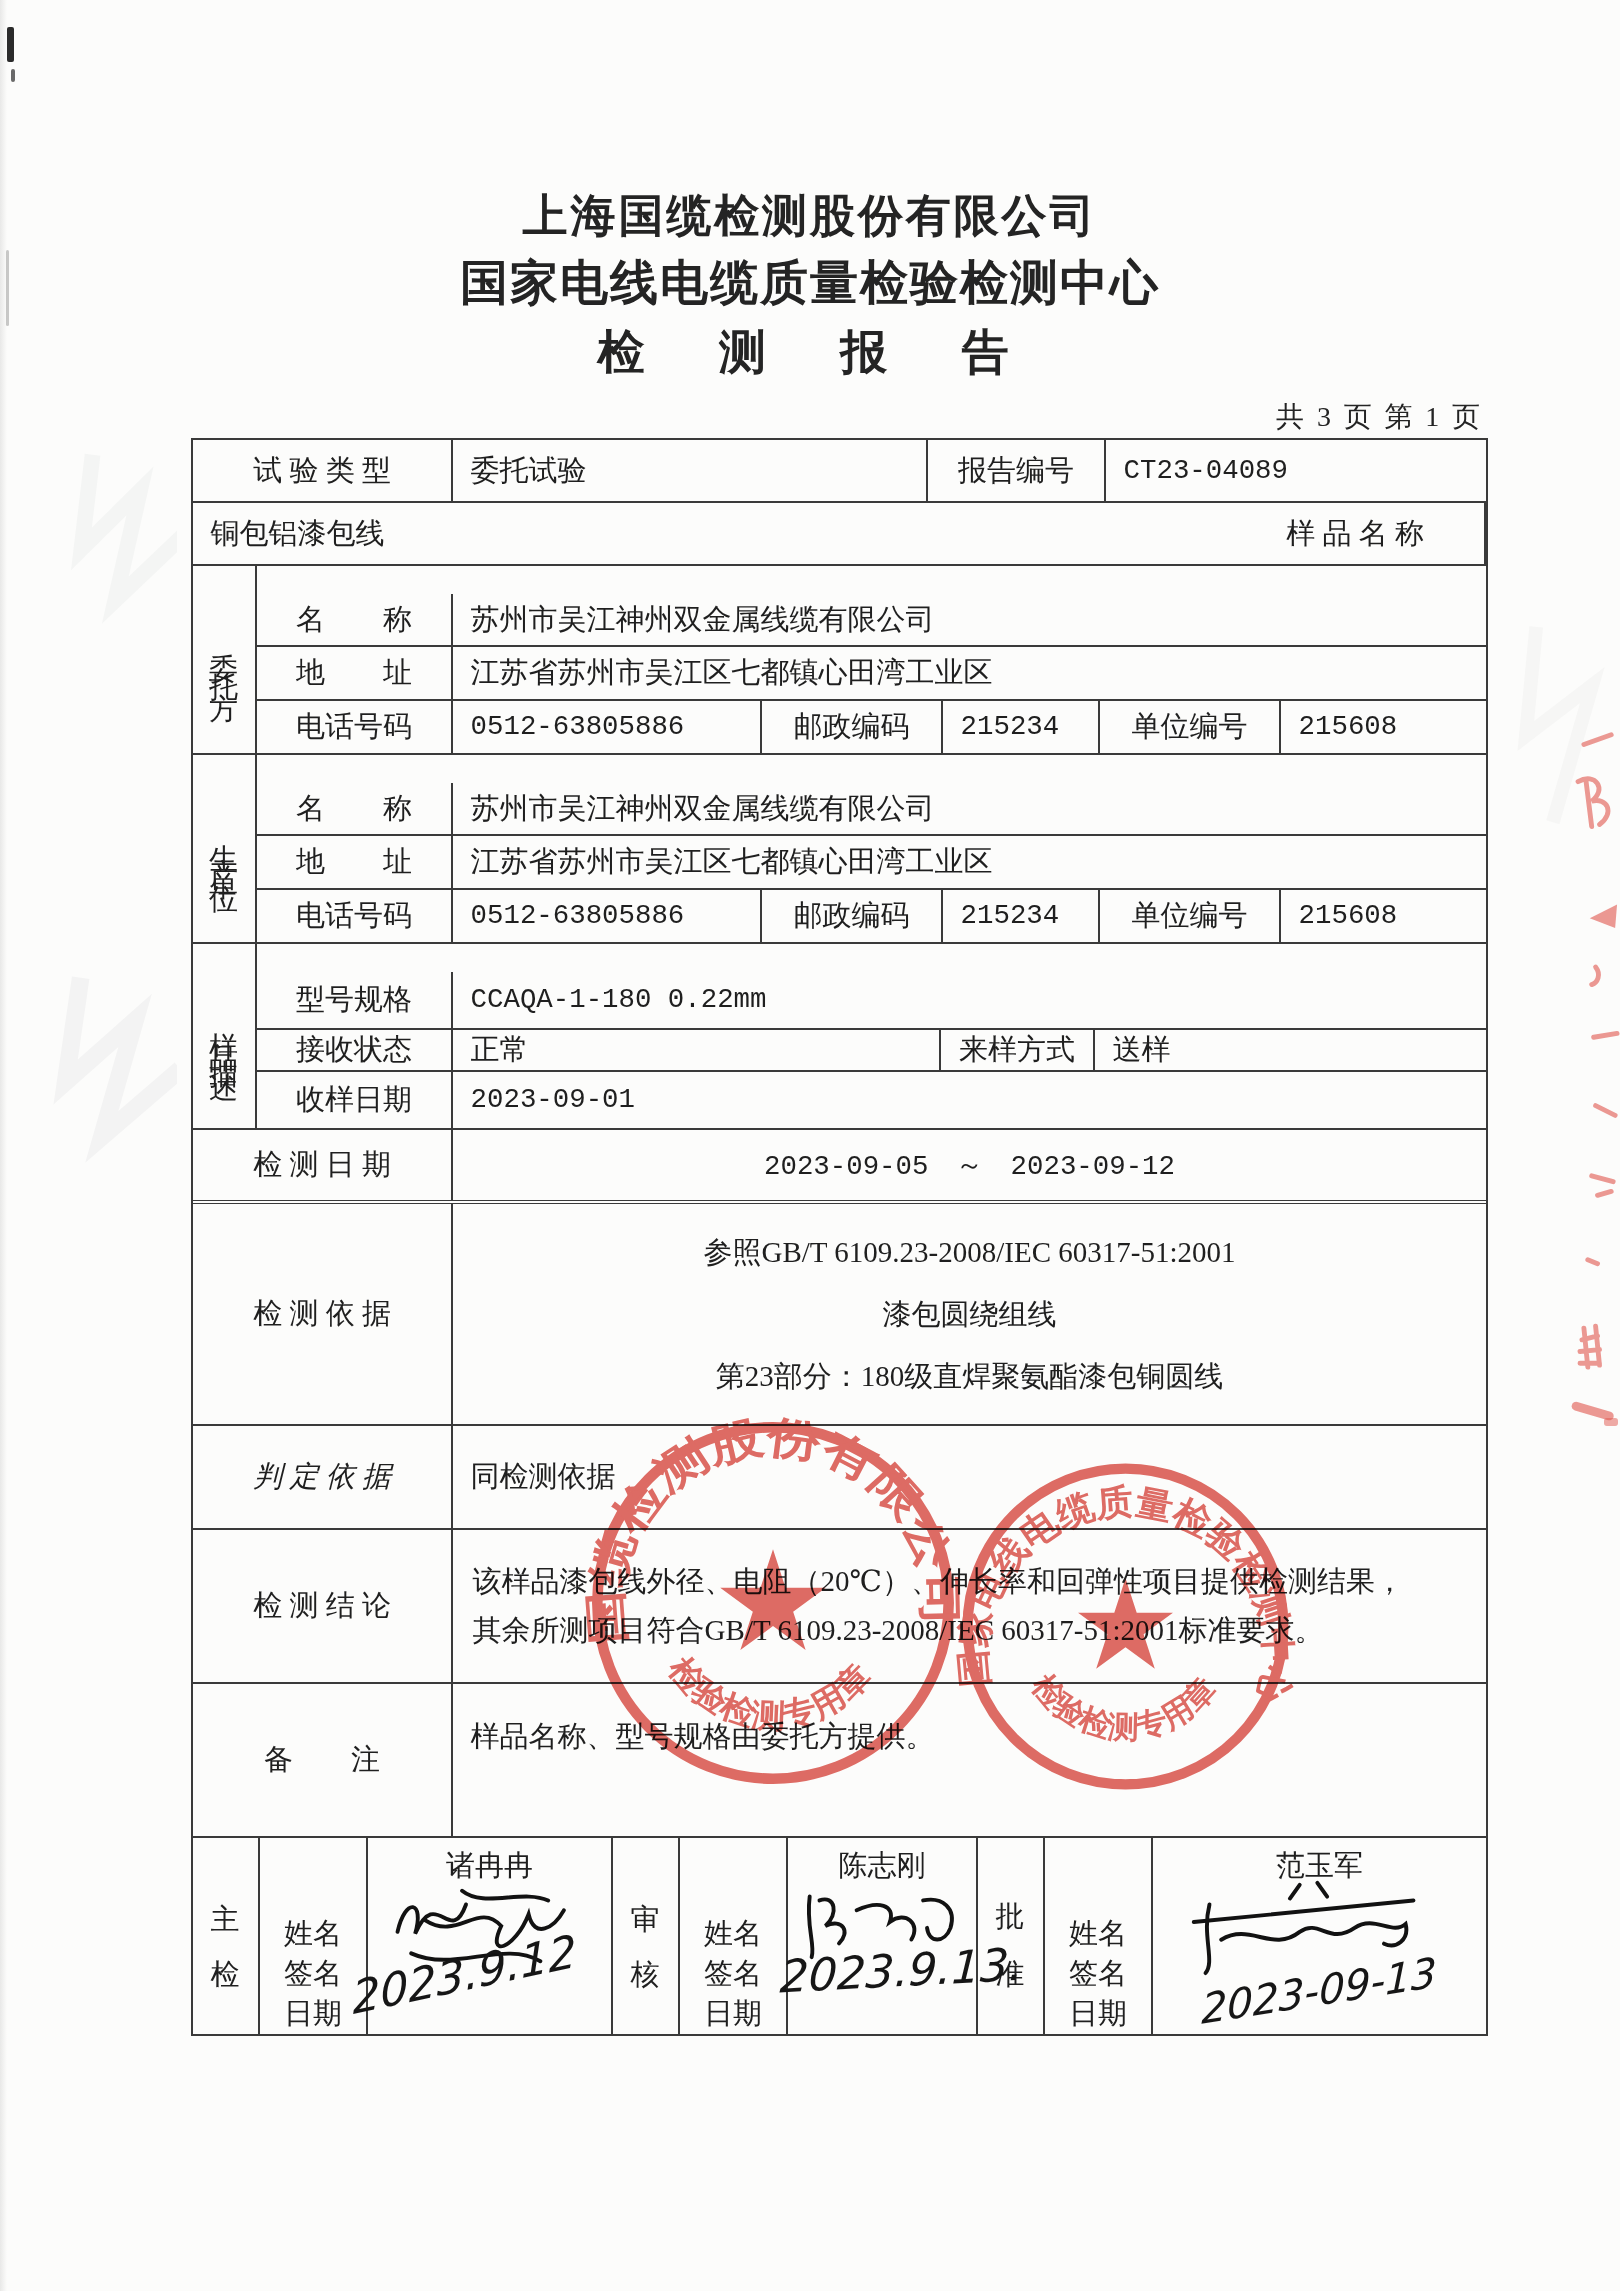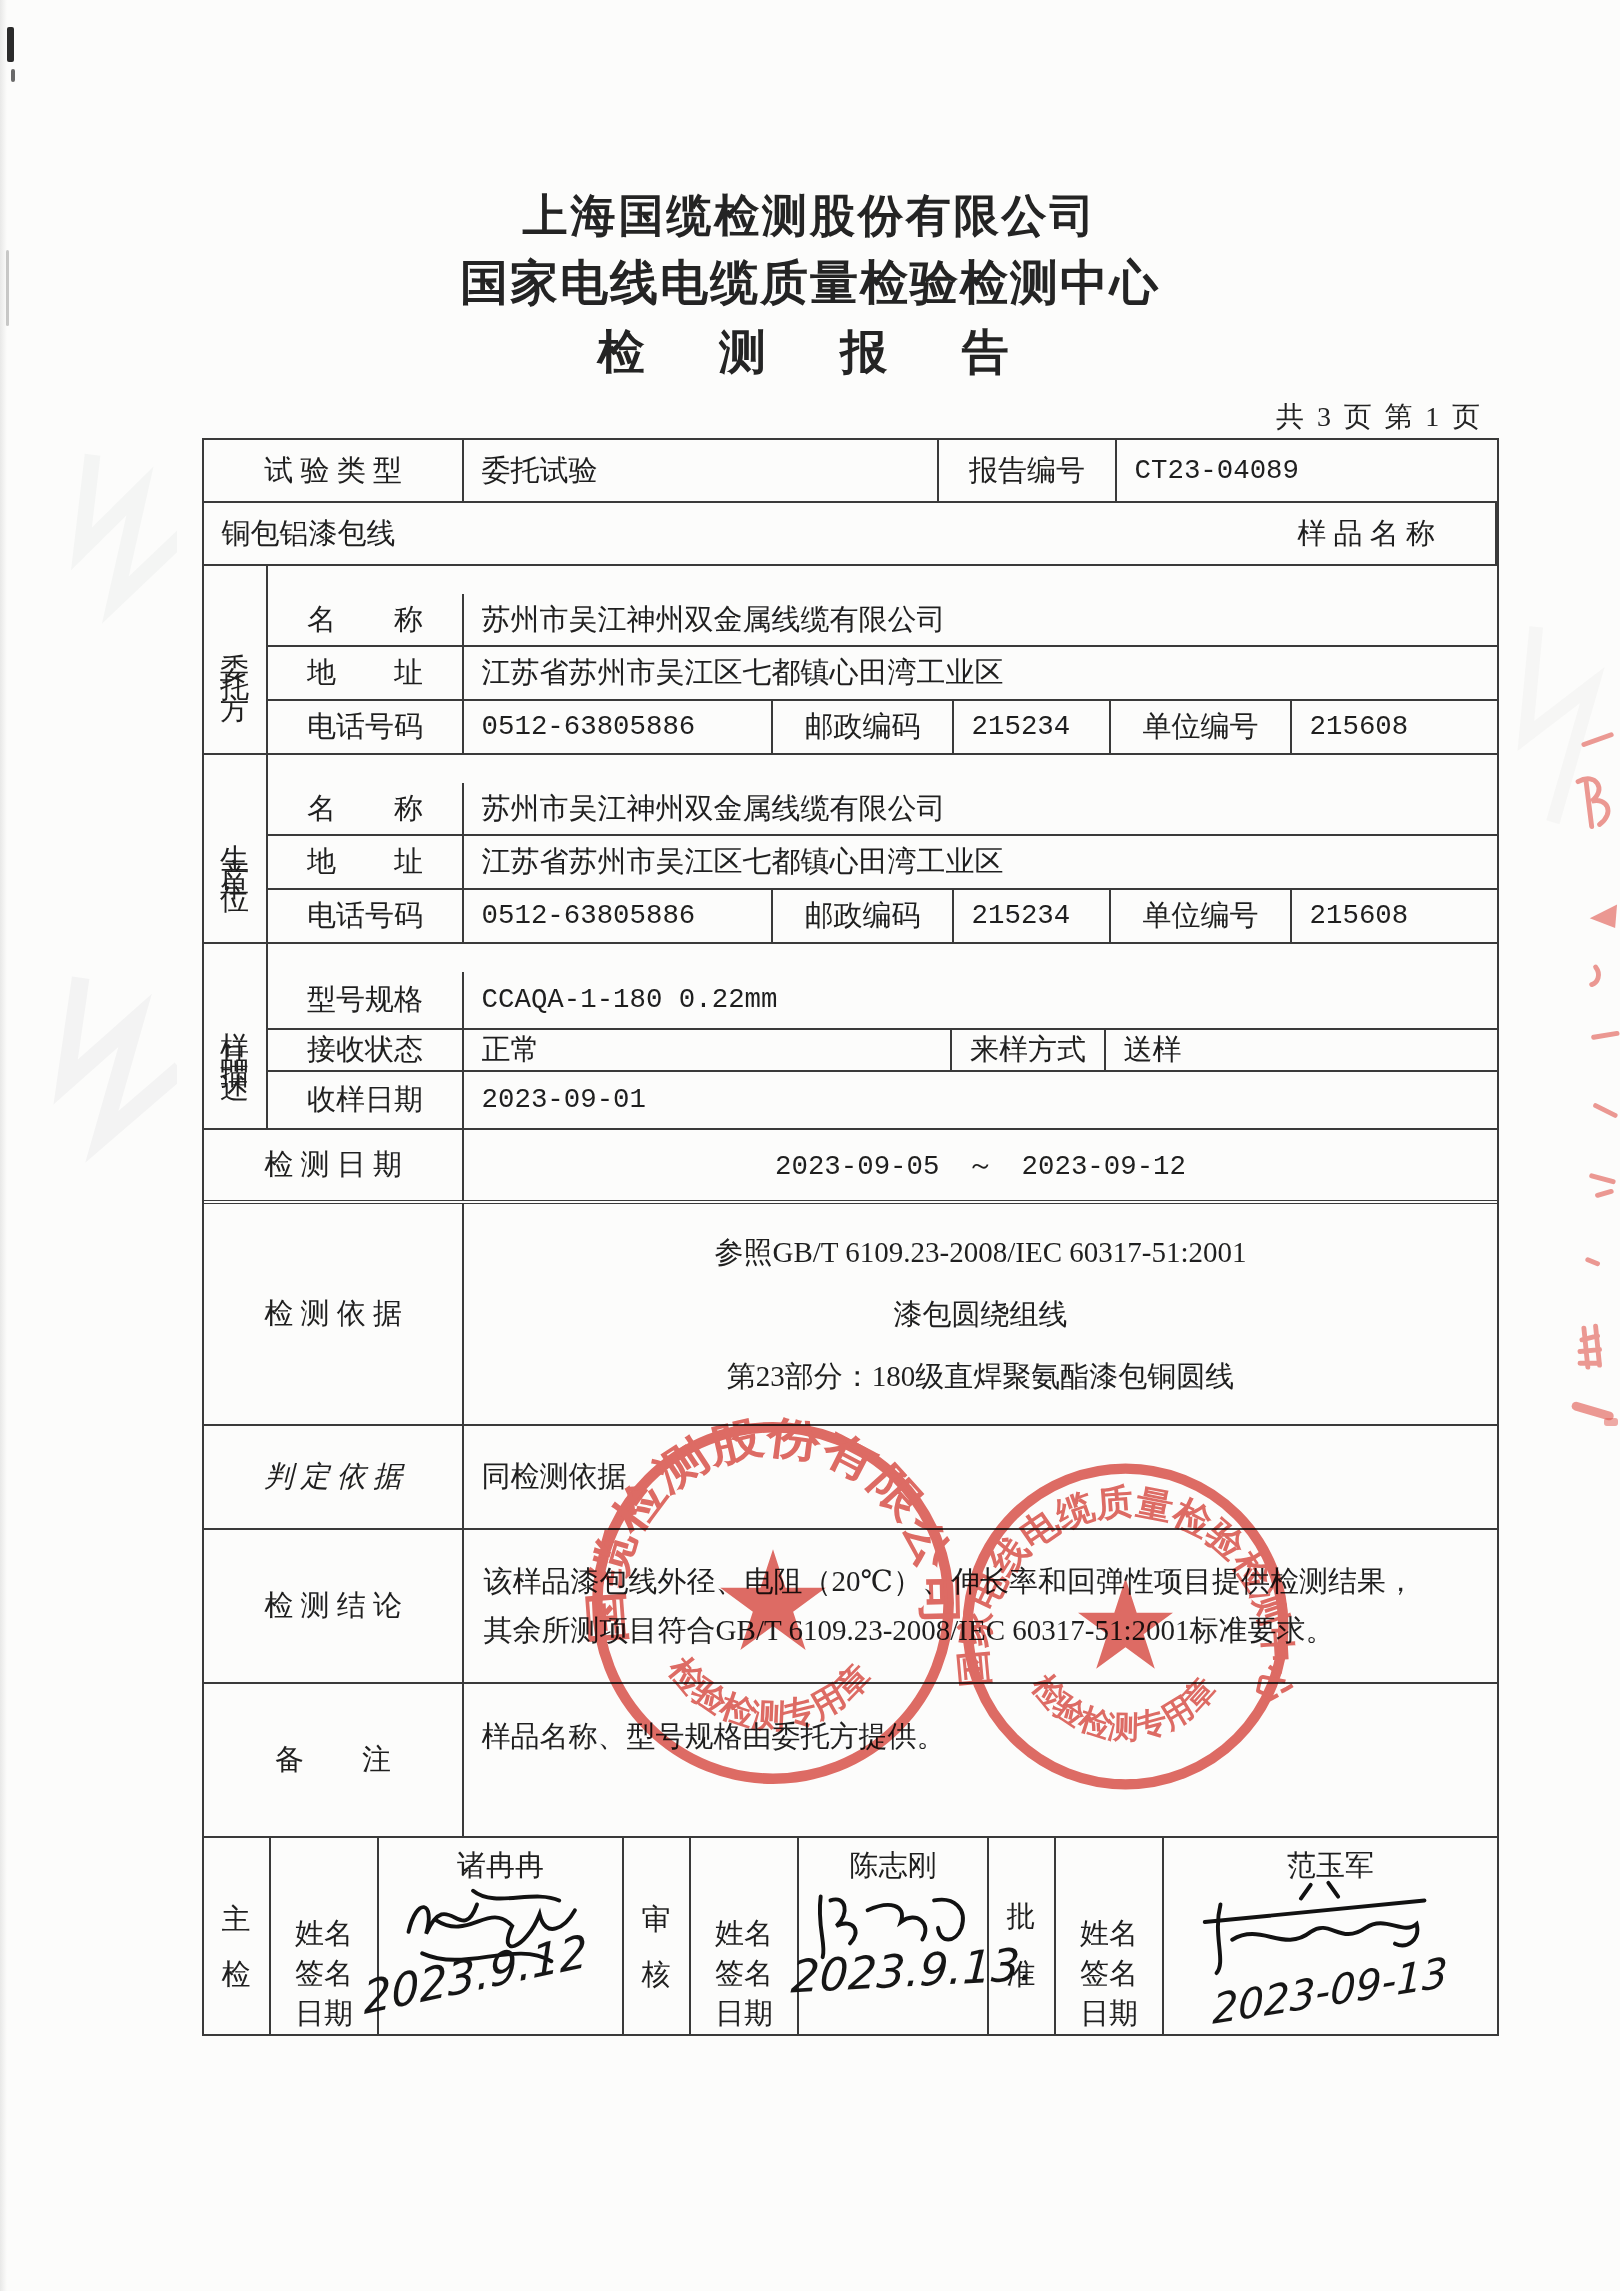--- a/index.html
+++ b/index.html
@@ -17,21 +17,21 @@
   
   .title-block { position:absolute; left:0; width:100%; text-align:center;
     font-family:"Liberation Sans","DejaVu Sans",sans-serif; color:#242424; }
   .t1 { top:186px; font-size:45px; font-weight:600; letter-spacing:2.9px; }
   .t2 { top:251px; font-size:48px; font-weight:600; letter-spacing:2px; }
   .t3 { top:321px; font-size:47px; font-weight:600; letter-spacing:13.7px; }
   .page-info { position:absolute; top:398px; right:137px; font-size:28px; letter-spacing:2.9px; color:#242424; }
 
   
   #report-table {
-    position:absolute; left:202px; top:438px; width:1297px;
+    position:absolute; left:191px; top:438px; width:1297px;
     border:2.9px solid #3a3a3a; background:transparent; font-size:29px;
   }
   .tr { display:flex; border-bottom:2px solid #3a3a3a; }
   .tr.last, .tr:last-child { border-bottom:none; }
   .td { border-right:2px solid #3a3a3a; display:flex; align-items:center; overflow:visible; white-space:nowrap; }
   .td.end { border-right:none; }
   .label { justify-content:center; text-align:center; }
   .value { padding-left:17.6px; }
   .center { justify-content:center; padding-left:0; }
   .mono { font-family:"Liberation Mono","DejaVu Sans Mono",monospace; font-size:27.4px; }

